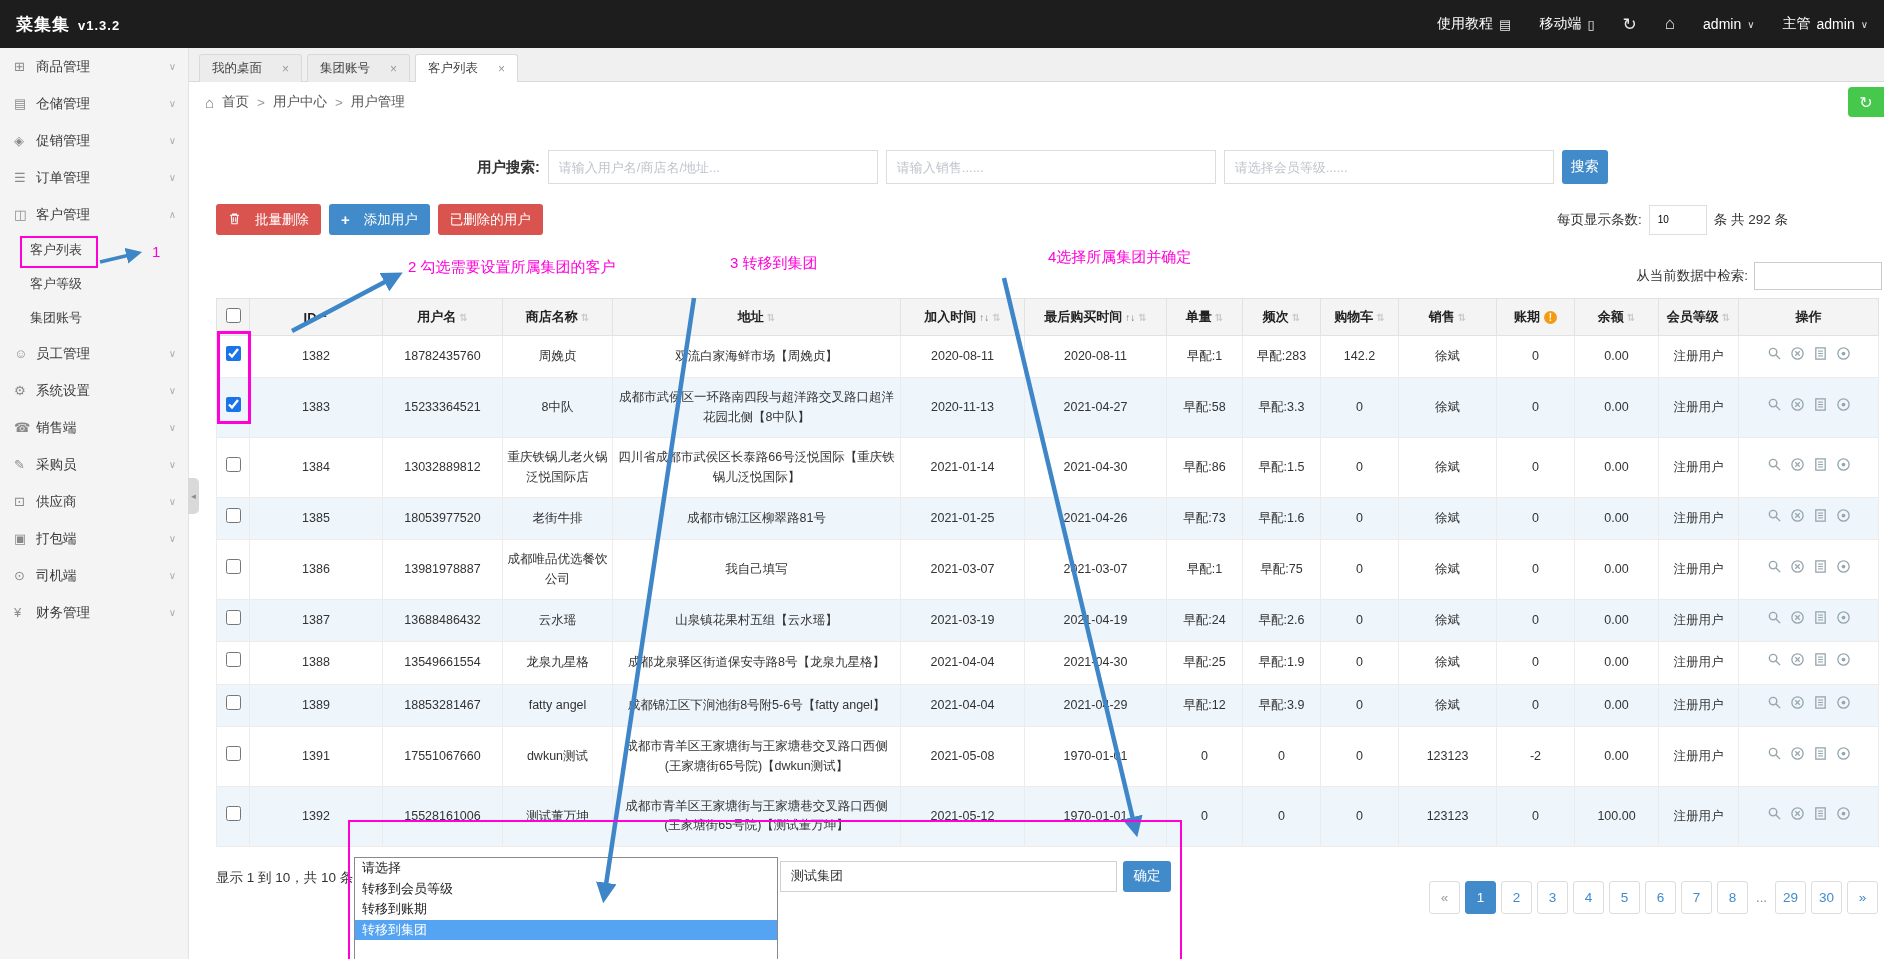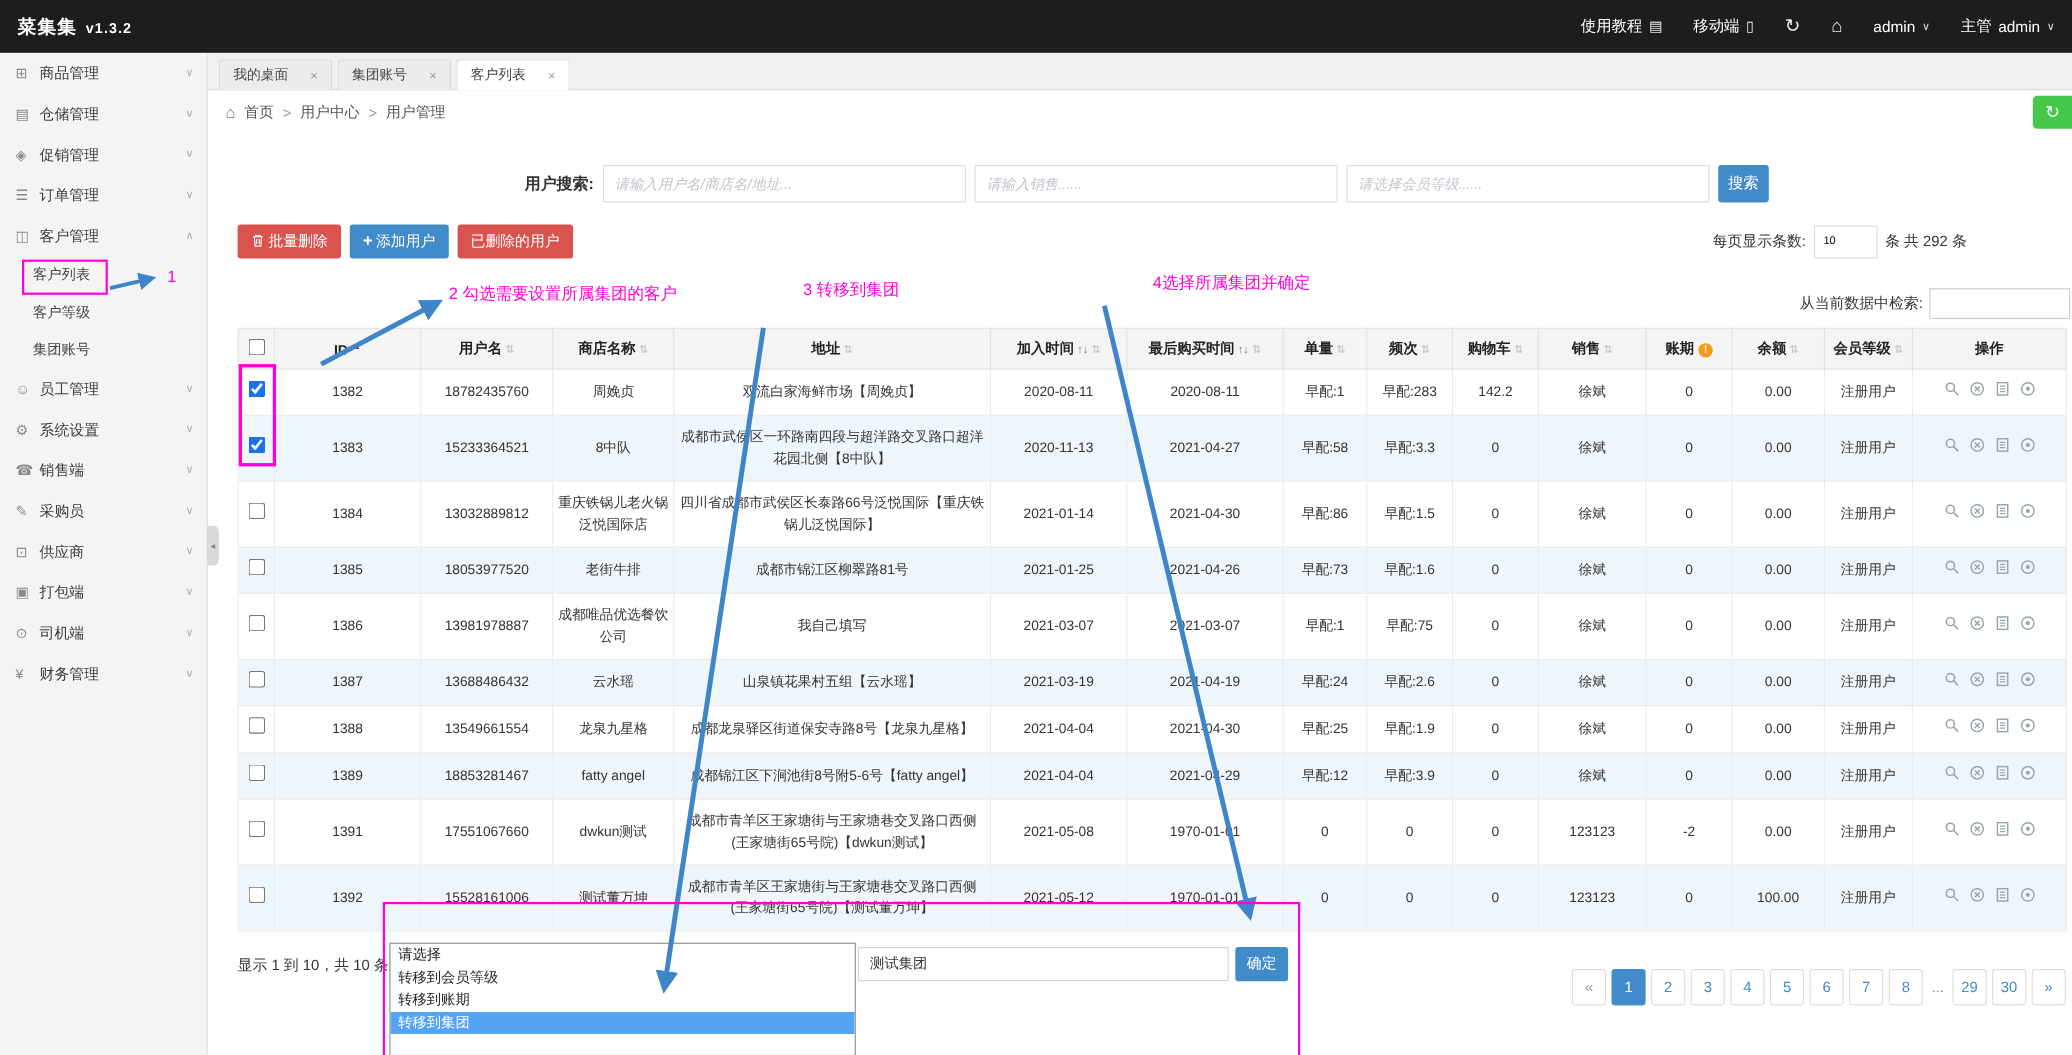--- a/index.html
+++ b/index.html
@@ -36,26 +36,26 @@
   .tab.active{background:#fff;}
   .tab .x{color:#999;font-size:12px;}
 
   .crumbrow{height:40px;display:flex;align-items:center;padding-left:16px;font-size:13.5px;color:#555;gap:8px;position:relative;}
   .crumbrow .sep{color:#999;}
   .home-ico{color:#777;font-size:15px;}
   .refresh-btn{position:absolute;right:0;top:5px;width:36px;height:30px;background:var(--green);color:#fff;border:none;border-radius:4px 0 0 4px;font-size:16px;cursor:pointer;}
 
   .searchrow{display:flex;align-items:center;margin:28px 0 0 288px;}
   .searchrow .lbl{font-size:14.5px;font-weight:bold;color:#333;margin-right:8px;}
-  .s-input{width:330px;height:34px;border:1px solid #dcdcdc;margin-right:8px;padding:0 10px;font-size:13px;color:#333;font-style:italic;}
+  .s-input{width:330px;height:34px;border:1px solid #dcdcdc;margin-right:8px;padding:0 10px;font-size:13px;color:#333;}
   .s-input::placeholder{color:#c0c4cc;}
   .search-btn{width:46px;height:34px;background:var(--blue);color:#fff;border:none;border-radius:3px;font-size:14px;cursor:pointer;}
 
   .actionrow{display:flex;align-items:center;margin:20px 96px 0 27px;}
-  .btn{height:31px;border:none;border-radius:3px;color:#fff;font-size:13.5px;padding:0 12px;margin-right:8px;display:inline-flex;align-items:center;gap:3px;cursor:pointer;}
+  .btn{height:31px;border:none;border-radius:3px;color:#fff;font-size:13.5px;padding:0 12px;margin-right:8px;display:inline-flex;align-items:center;gap:14px;cursor:pointer;}
   .btn.red{background:var(--red);} .btn.blue{background:var(--blue);}
   .btn .plus{font-weight:bold;font-size:15px;}
   .perpage{margin-left:auto;display:flex;align-items:center;font-size:13.5px;color:#333;gap:7px;}
   .perpage input{width:58px;height:30px;border:1px solid #ddd;padding:0 8px;font-size:10px;}
 
   .filterrow{display:flex;justify-content:flex-end;align-items:center;margin:27px 2px 0 0;font-size:13.5px;color:#333;}
   .filterrow input{width:128px;height:28px;border:1px solid #ccc;margin-left:6px;padding:0 6px;}
 
   table{border-collapse:collapse;margin:8px 0 0 27px;width:1662px;table-layout:fixed;font-size:12.5px;}
   th{background:var(--header_bg);border:1px solid #e2e2e2;height:37px;font-size:13px;color:#222;font-weight:bold;padding:0 2px;}

